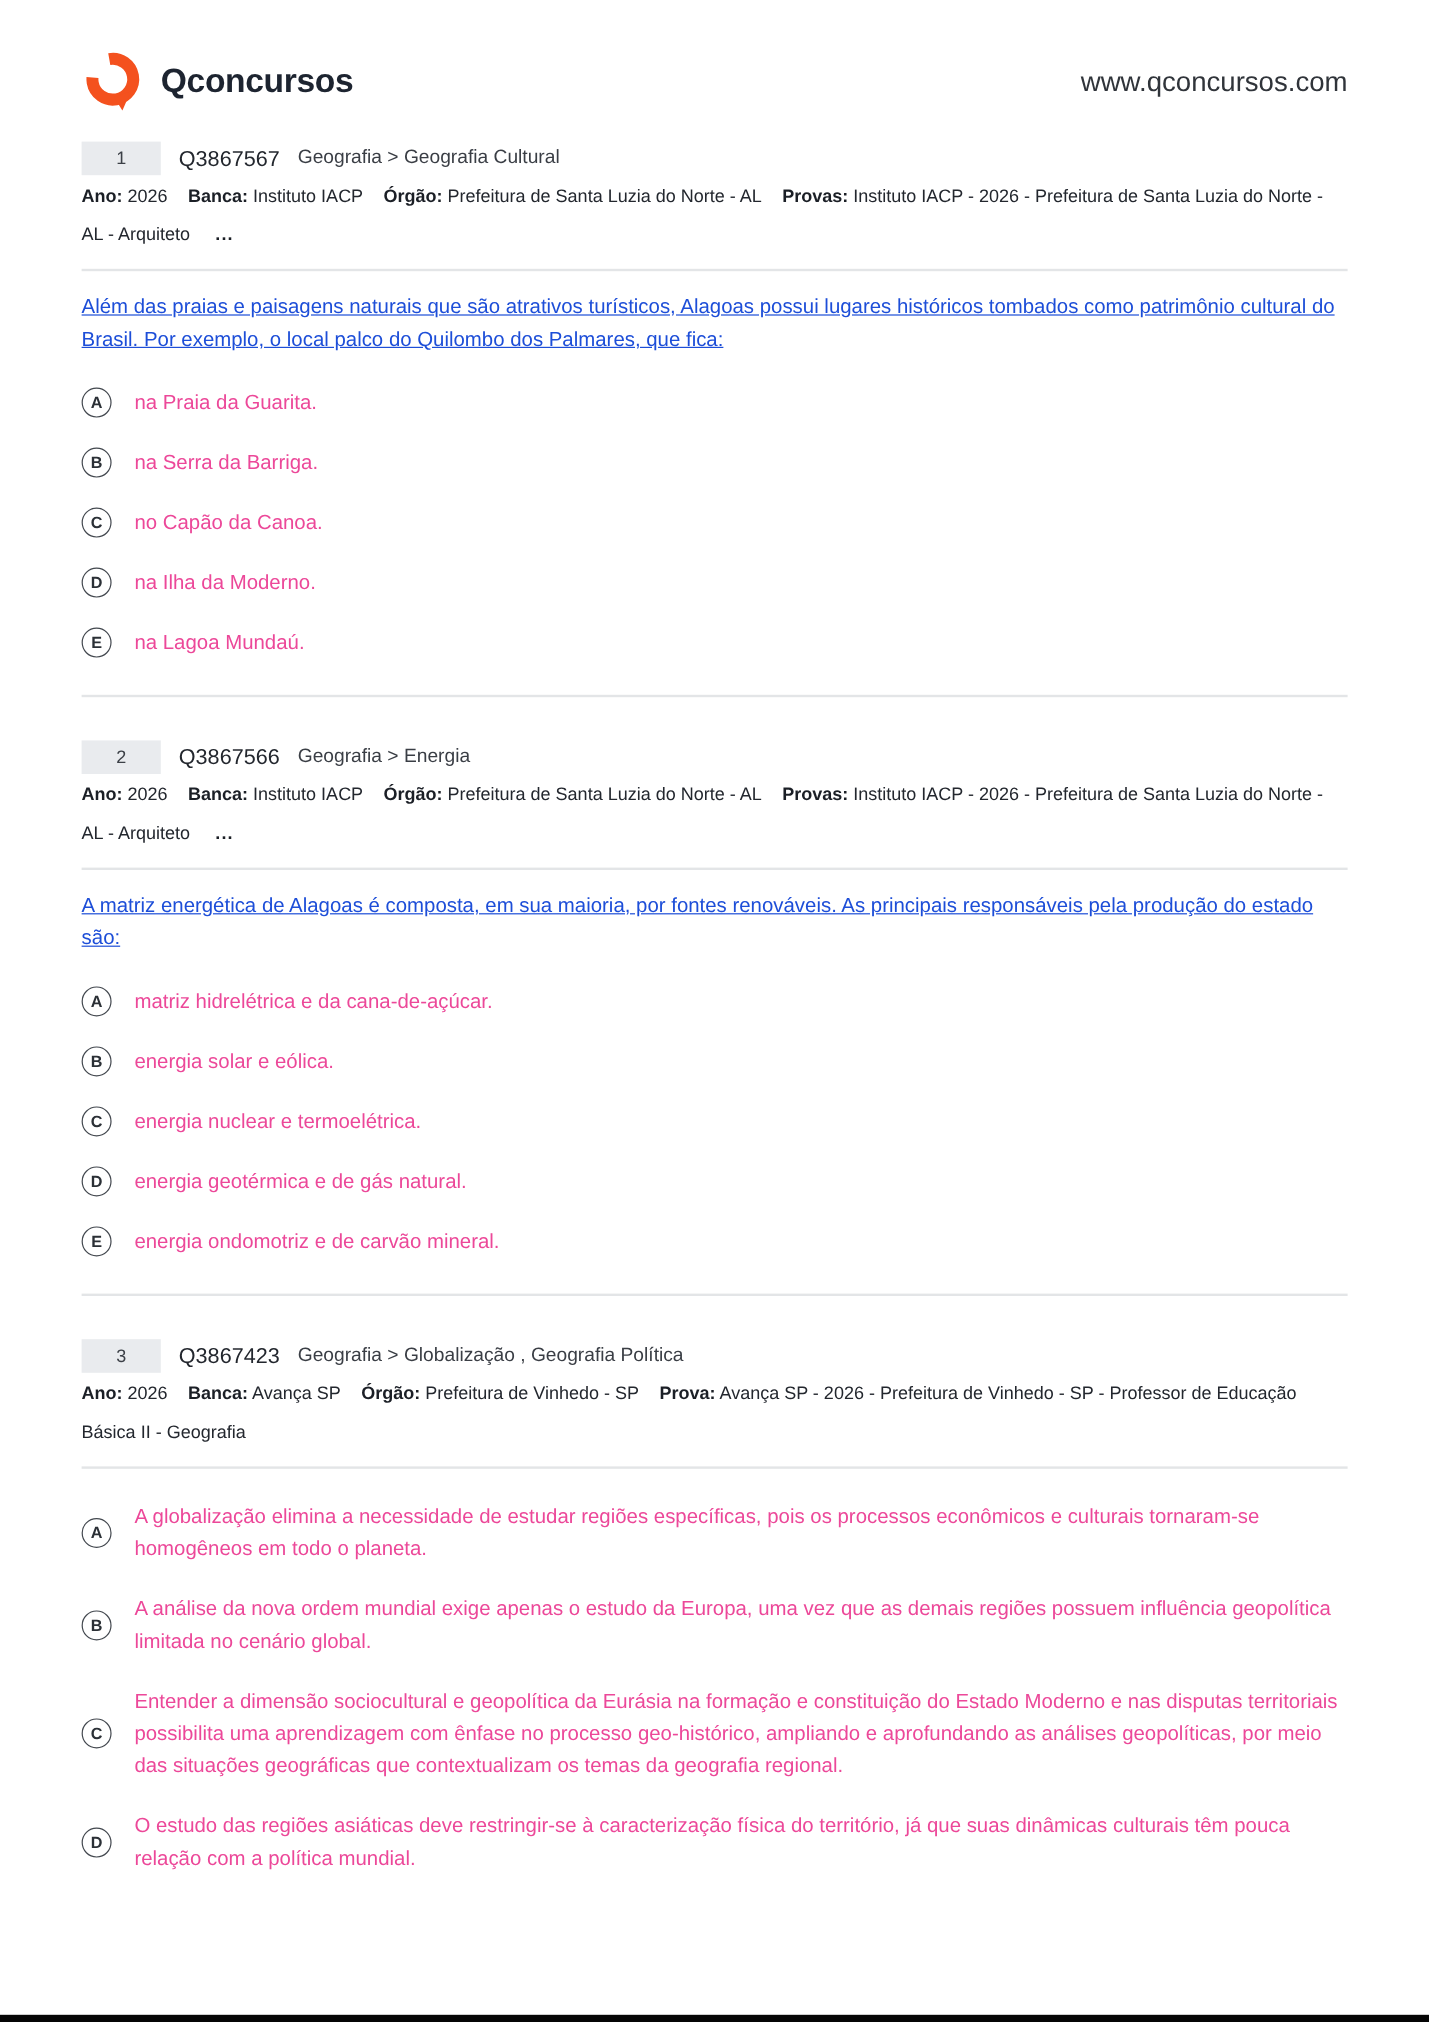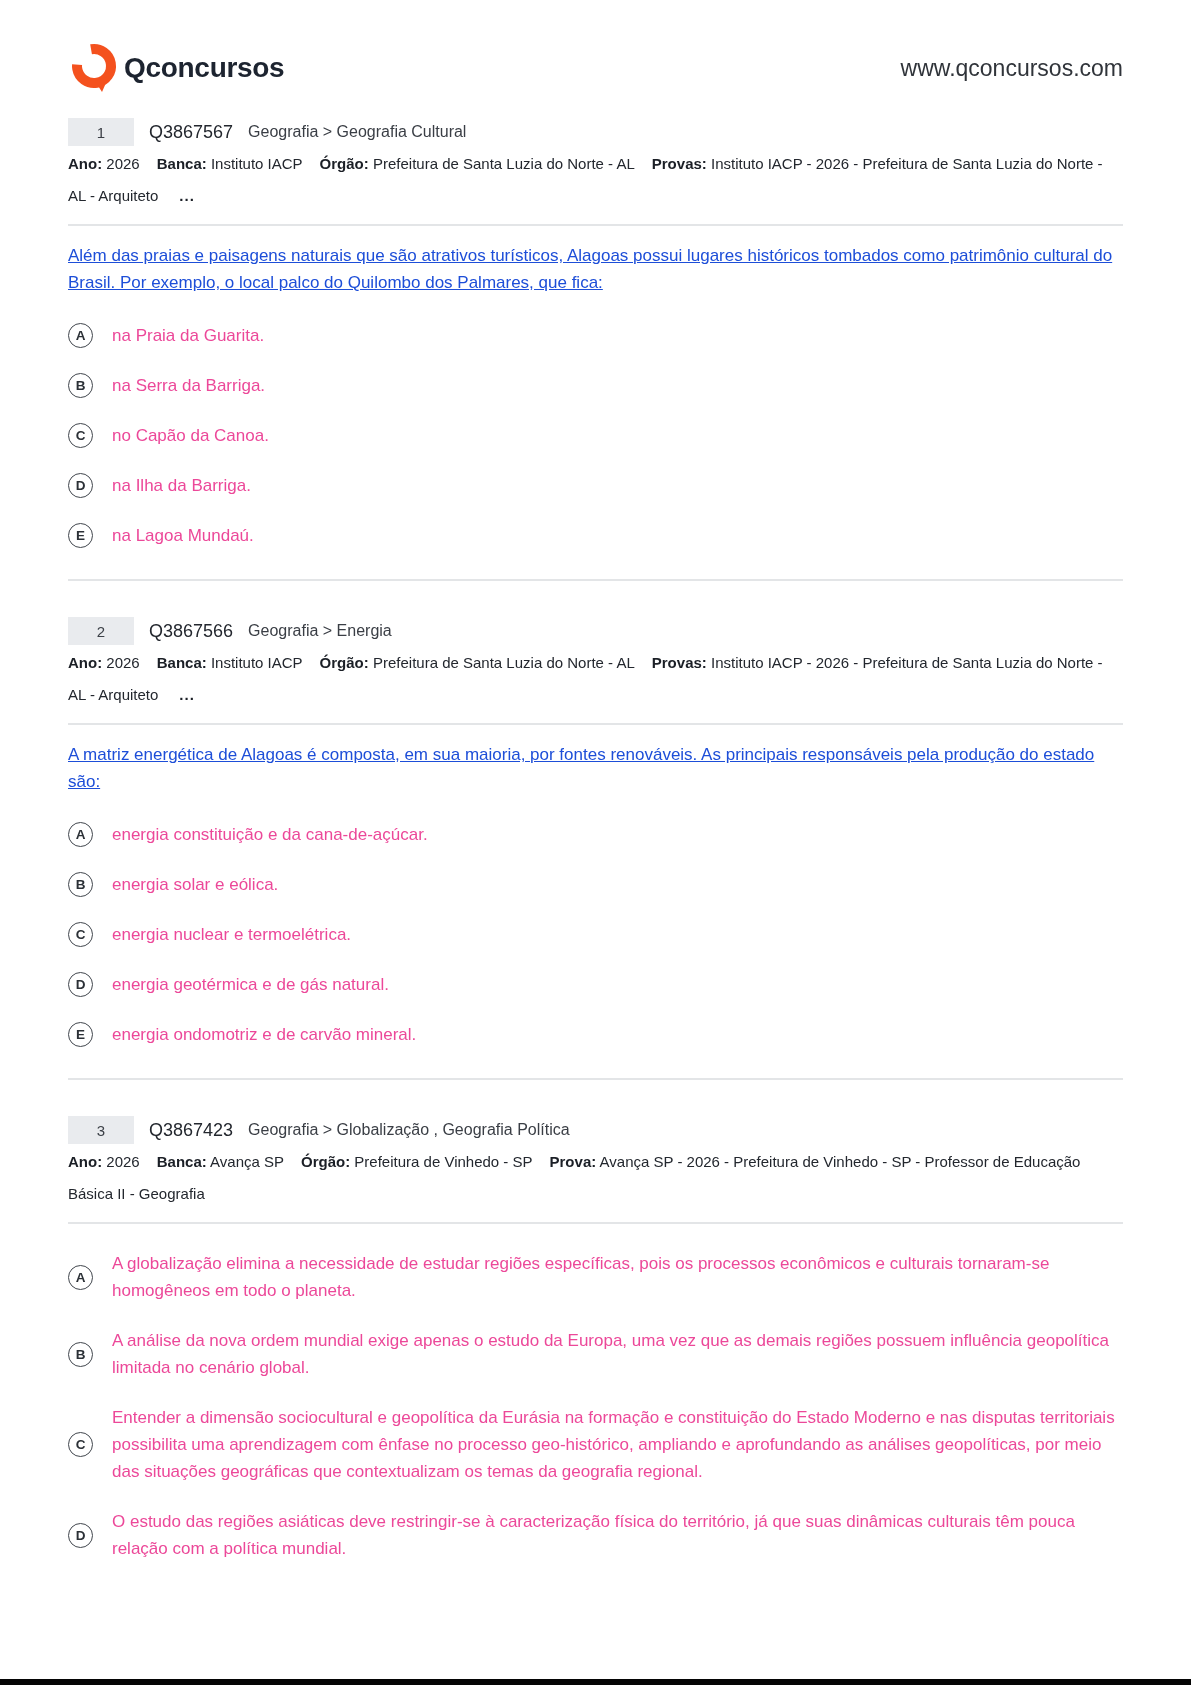--- a/index.html
+++ b/index.html
@@ -12,21 +12,21 @@
     position: relative;
     overflow: hidden;
   }
   .page { padding: 0 68px; }
 
   
   .site-header {
     display: flex; justify-content: space-between; align-items: center;
     padding-top: 42px;
   }
-  .brand { display: flex; align-items: center; gap: 4px; }
+  .brand { display: flex; align-items: center; gap: 14px; }
   .brand-name {
     font-size: 28px; font-weight: 700; color: #1d2430; letter-spacing: -0.3px;
   }
   .site-url { font-size: 23px; color: #30343a; }
 
   
   .question { margin-top: 24px; }
   .qsep {
     border: none; border-top: 2px solid #e3e5e7;
     margin: 30px 0 36px 0;
@@ -119,21 +119,21 @@
     <span class="otext">na Serra da Barriga.</span>
   </div>
 
   <div class="opt">
     <span class="letter">C</span>
     <span class="otext">no Capão da Canoa.</span>
   </div>
 
   <div class="opt">
     <span class="letter">D</span>
-    <span class="otext">na Ilha da Barriga.</span>
+    <span class="otext">na Ilha da Moderno.</span>
   </div>
 
   <div class="opt">
     <span class="letter">E</span>
     <span class="otext">na Lagoa Mundaú.</span>
   </div>
 </div>
   </section>
 
   <section class="question">
@@ -142,21 +142,21 @@
       <span class="qnum">2</span>
       <span class="qid">Q3867566</span>
       <span class="qcat">Geografia &gt; Energia</span>
     </div>
     <p class="qmeta"><span class="meta-item"><b>Ano:</b> 2026</span><span class="meta-item"><b>Banca:</b> Instituto IACP</span><span class="meta-item"><b>Órgão:</b> Prefeitura de Santa Luzia do Norte - AL</span><span class="meta-item"><b>Provas:</b> Instituto IACP - 2026 - Prefeitura de Santa Luzia do Norte - AL - Arquiteto</span><span class="meta-more">...</span></p>
     <hr class="mdiv">
     <p class="qtext">A matriz energética de Alagoas é composta, em sua maioria, por fontes renováveis. As principais responsáveis pela produção do estado são:</p>
     <div class="opts">
   <div class="opt">
     <span class="letter">A</span>
-    <span class="otext">energia constituição e da cana-de-açúcar.</span>
+    <span class="otext">matriz hidrelétrica e da cana-de-açúcar.</span>
   </div>
 
   <div class="opt">
     <span class="letter">B</span>
     <span class="otext">energia solar e eólica.</span>
   </div>
 
   <div class="opt">
     <span class="letter">C</span>
     <span class="otext">energia nuclear e termoelétrica.</span>

